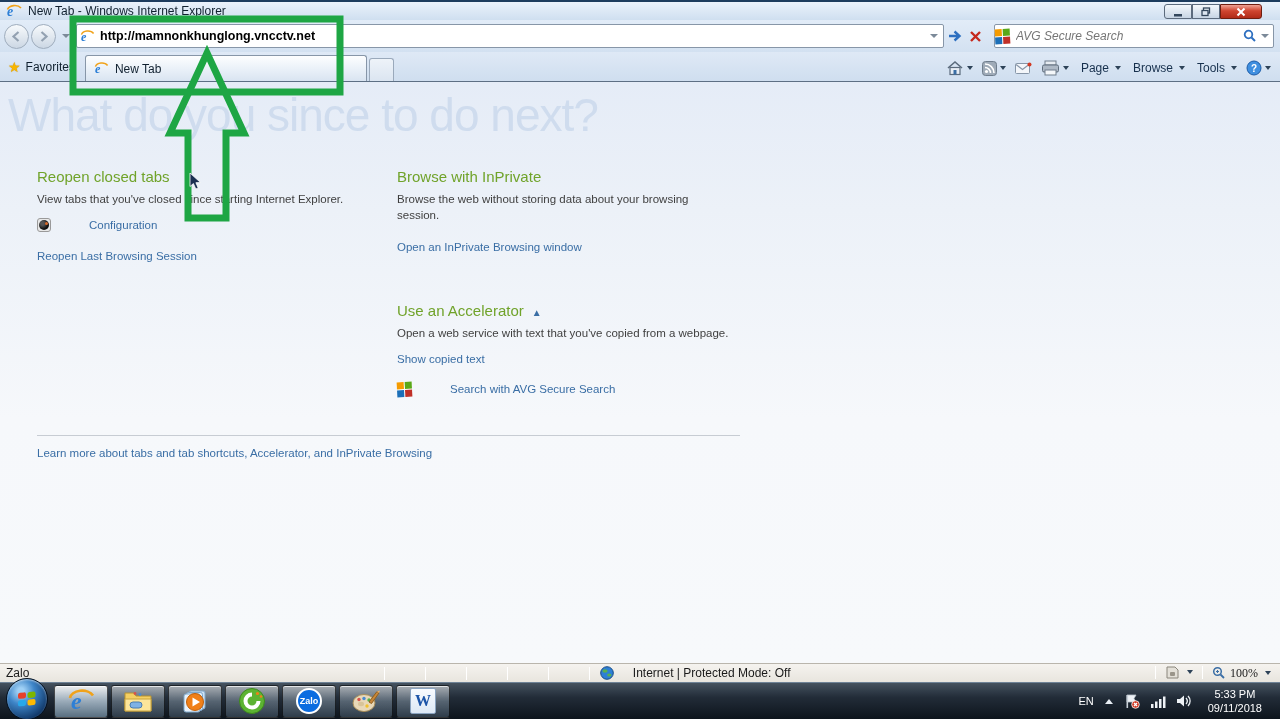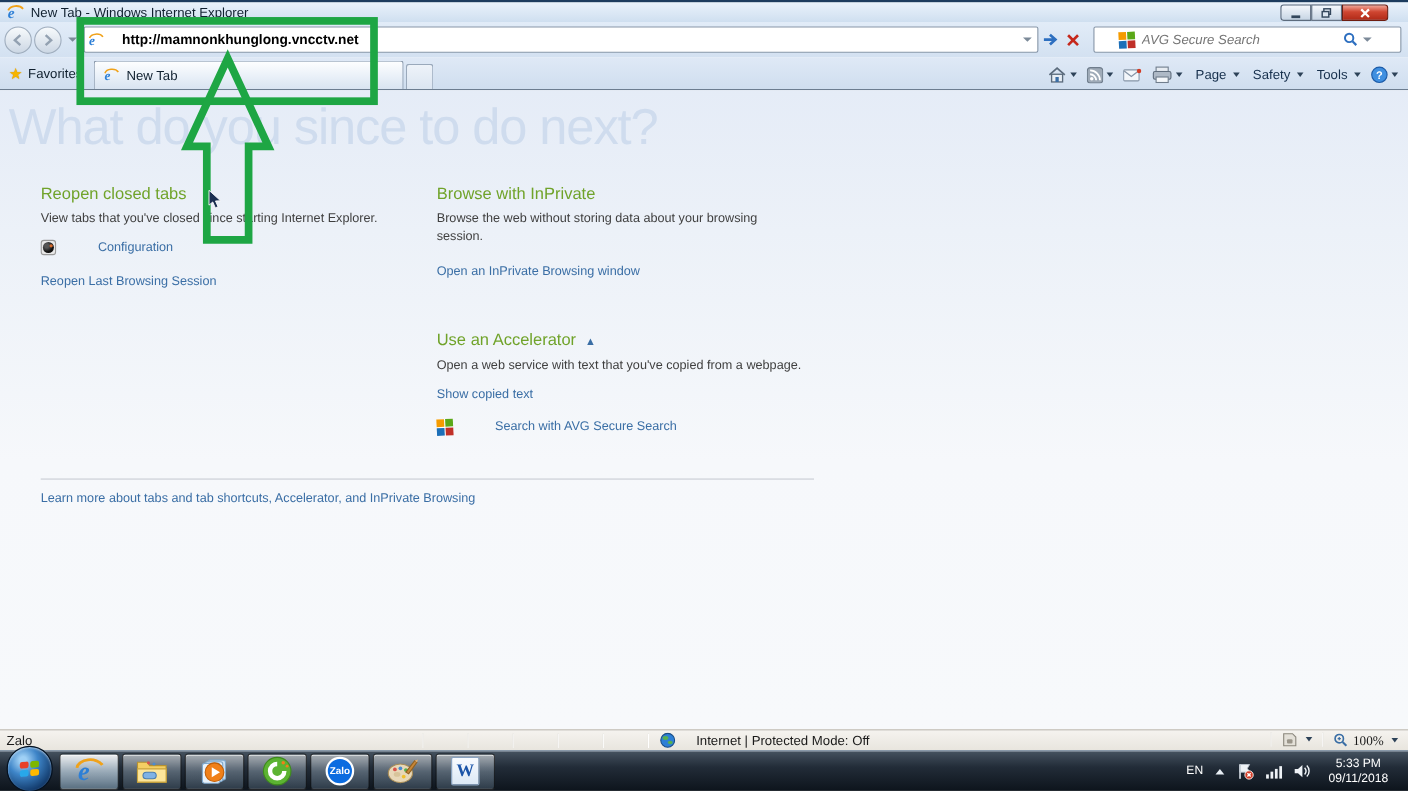--- a/index.html
+++ b/index.html
@@ -18,24 +18,24 @@
   .winbtn:first-child { border-radius:3px 0 0 3px; }
   .winbtn.close { width:42px; background:linear-gradient(#f0a395,#cf4530 45%,#b02a18); border-color:#6e1d10; border-radius:0 3px 3px 0; }
 
   
   .navrow { height:32px; background:linear-gradient(#e2ecf8,#d3e1f1); display:flex; align-items:center; padding:0 4px; position:relative; }
   .circlebtn { width:25px; height:25px; border-radius:50%; border:1px solid #9fadbd;
                background:linear-gradient(#f7fafc,#ccd7e4); display:flex; align-items:center; justify-content:center; margin-right:2px; }
   .ddsmall { width:0; height:0; border-left:4px solid transparent; border-right:4px solid transparent; border-top:4px solid #7c8a99; margin:0 4px; }
   .addressbar { flex:0 0 868px; height:24px; background:#fff; border:1px solid #8796a8; border-radius:2px;
                 display:flex; align-items:center; padding:0 3px; margin-left:2px; }
-  .addressbar input { flex:1; border:0; outline:0; font-family:"Liberation Sans",sans-serif; font-size:12.5px; font-weight:bold; color:#000; background:transparent; margin-left:16px; }
+  .addressbar input { flex:1; border:0; outline:0; font-family:"Liberation Sans",sans-serif; font-size:12.5px; font-weight:bold; color:#000; background:transparent; margin-left:5px; }
   .navbtn { width:21px; height:24px; display:flex; align-items:center; justify-content:center; border:1px solid transparent; }
   .searchbox { flex:1; height:24px; margin-left:8px; margin-right:2px; background:#fff; border:1px solid #8796a8; border-radius:2px;
-               display:flex; align-items:center; padding:0 22px; }
+               display:flex; align-items:center; padding:0 0; }
   .searchbox input { flex:1; border:0; outline:0; background:transparent; font-family:"Liberation Sans",sans-serif; font-size:12px; font-style:italic; color:#6a6a6a; margin-left:6px; }
 
   
   .cmdrow { height:30px; background:linear-gradient(#dfe9f6,#cfdeef); border-bottom:1px solid #5d6f84; display:flex; align-items:flex-end; position:relative; }
   .favbtn { display:flex; align-items:center; height:24px; padding:0 8px 0 6px; margin:0 2px 2px 2px; color:#10202f; }
   .star { color:#f7b500; font-size:14px; margin-right:5px; text-shadow:0 0 1px #b57d00; }
   .tab { width:282px; height:26px; border:1px solid #8796a8; border-bottom:0; border-radius:3px 3px 0 0;
          background:linear-gradient(#fdfeff,#e9f0f8 55%,#d9e4f1); display:flex; align-items:center; padding:0 8px; }
   .tab .tablabel { margin-left:6px; color:#10202f; }
   .ghosttab { width:25px; height:23px; border:1px solid #9aa9bb; border-bottom:0; border-radius:3px 3px 0 0;
@@ -222,21 +222,21 @@
           <rect x="1.5" y="5" width="16" height="7" rx="1.5" fill="#aeb9c6" stroke="#5f6d7d"></rect>
           <rect x="4" y="10" width="11" height="5" fill="#f4f7fa" stroke="#707e8d"></rect>
         </svg>
           <span class="dd"></span>
       </div>
       <div class="cmdbtn">
         <span class="lbl">Page</span>
           <span class="dd"></span>
       </div>
       <div class="cmdbtn">
-        <span class="lbl">Safety</span>
+        <span class="lbl">Browse</span>
           <span class="dd"></span>
       </div>
       <div class="cmdbtn">
         <span class="lbl">Tools</span>
           <span class="dd"></span>
       </div>
       <div class="cmdbtn">
         <svg width="16" height="16" viewBox="0 0 16 16">
           <circle cx="8" cy="8" r="7" fill="#3f8fe0" stroke="#1d5ca8"></circle>
           <text x="5" y="12" font-size="10" font-weight="bold" fill="#fff" font-family="Liberation Sans,sans-serif">?</text>

